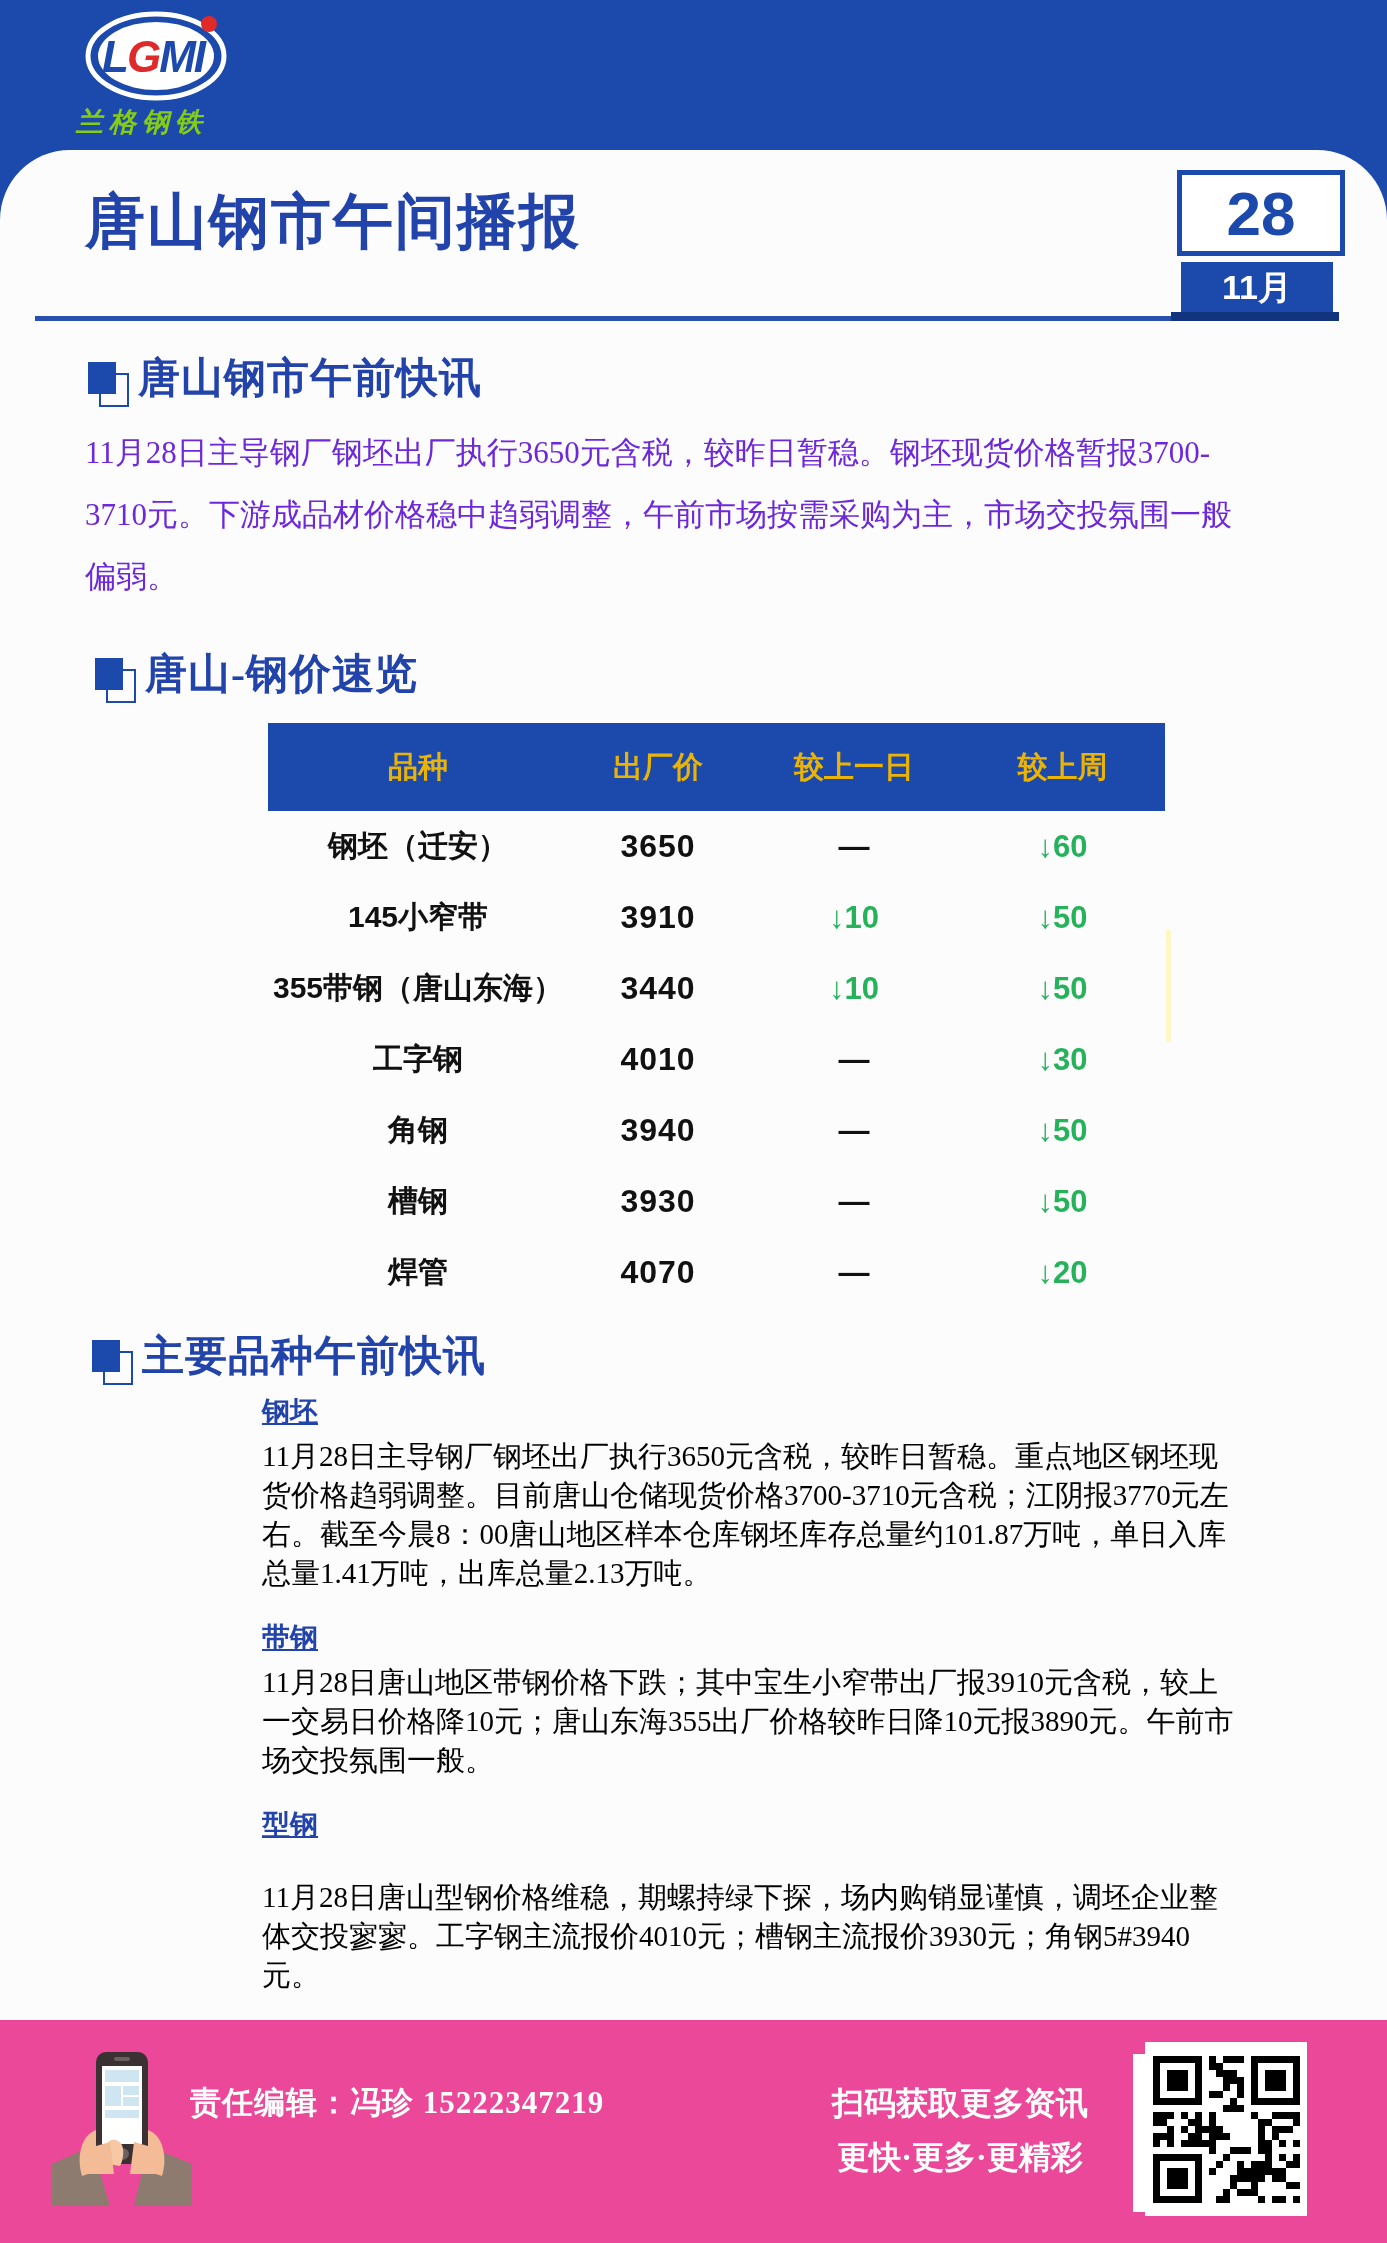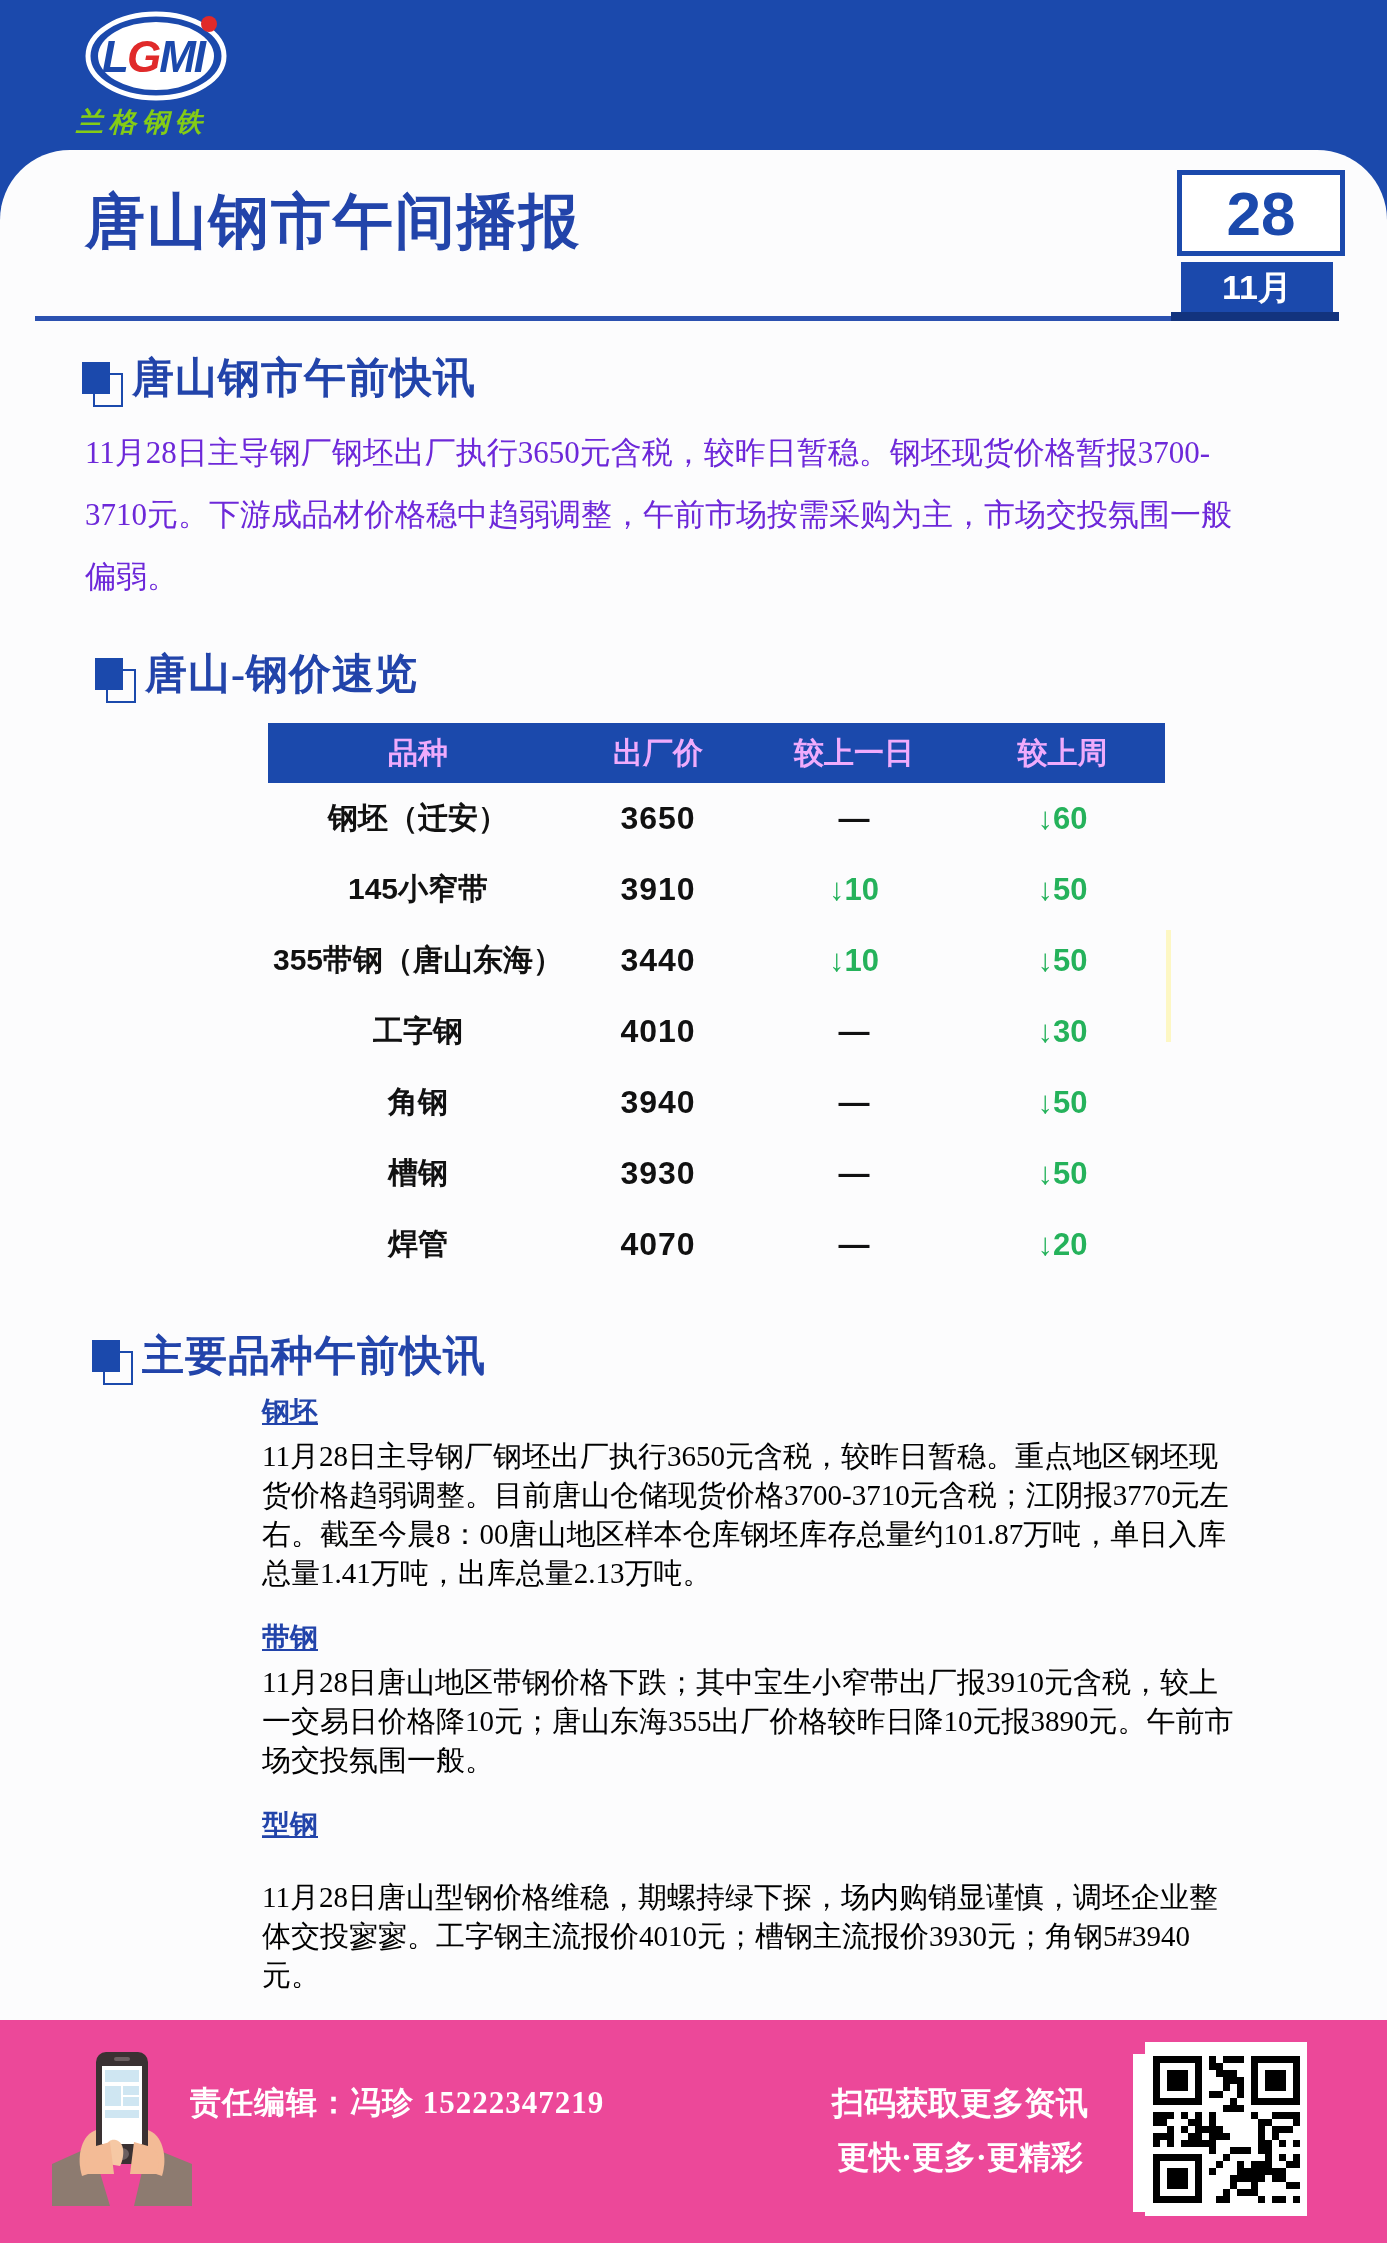--- a/index.html
+++ b/index.html
@@ -23,32 +23,32 @@
         display:flex;align-items:center;justify-content:center;color:#ffffff;font-size:34px;font-weight:700;}
   .date-divider{position:absolute;left:1171px;top:162px;width:168px;height:9px;background:#12337e;}
   
   .sec-head{position:absolute;display:flex;align-items:center;gap:22px;}
   .sec-bullet{position:relative;width:28px;height:32px;flex:0 0 auto;}
   .sec-bullet .fill{position:absolute;left:0;top:0;width:28px;height:32px;background:#1b49ac;}
   .sec-bullet .outline{position:absolute;left:11px;top:11px;width:26px;height:30px;
         border:2px solid #1b49ac;background:transparent;}
   .sec-title{font-family:"Liberation Serif","DejaVu Serif",serif;font-weight:700;font-size:42px;
         color:#2244aa;letter-spacing:1px;white-space:nowrap;}
-  .head1{left:82px;top:200px;}
+  .head1{left:88px;top:200px;}
   .head2{left:95px;top:496px;}
   .head3{left:92px;top:1178px;}
   
   .brief{position:absolute;left:85px;top:272px;width:1160px;
         font-family:"Liberation Serif","DejaVu Serif",serif;font-size:31px;line-height:62px;color:#6d28d9;}
   
   .table-wrap{position:absolute;left:268px;top:573px;width:897px;}
   table{border-collapse:collapse;width:100%;table-layout:fixed;}
   col.c1{width:300px;} col.c2{width:180px;} col.c3{width:212px;} col.c4{width:205px;}
-  thead th{background:#1b49ac;color:#f0abfc;font-size:30px;font-weight:700;height:56px;
-        text-align:center;padding:2px;}
+  thead th{background:#1b49ac;color:#eab308;font-size:30px;font-weight:700;height:56px;
+        text-align:center;padding:16px;}
   tbody td{height:71px;text-align:center;font-weight:700;color:#111;padding:0;}
   td.name{font-size:30px;}
   td.price{font-size:32px;letter-spacing:1px;}
   td.chg{font-size:31px;}
   td.down{color:#25b25b;}
   .artifact{position:absolute;left:1166px;top:780px;width:5px;height:112px;background:#fdf7c4;}
   
   .news{position:absolute;left:262px;top:1243px;width:978px;}
   .news-head{font-family:"Liberation Serif","DejaVu Serif",serif;font-size:28px;font-weight:700;
         color:#2244aa;text-decoration:underline;margin:0 0 6px 0;}

